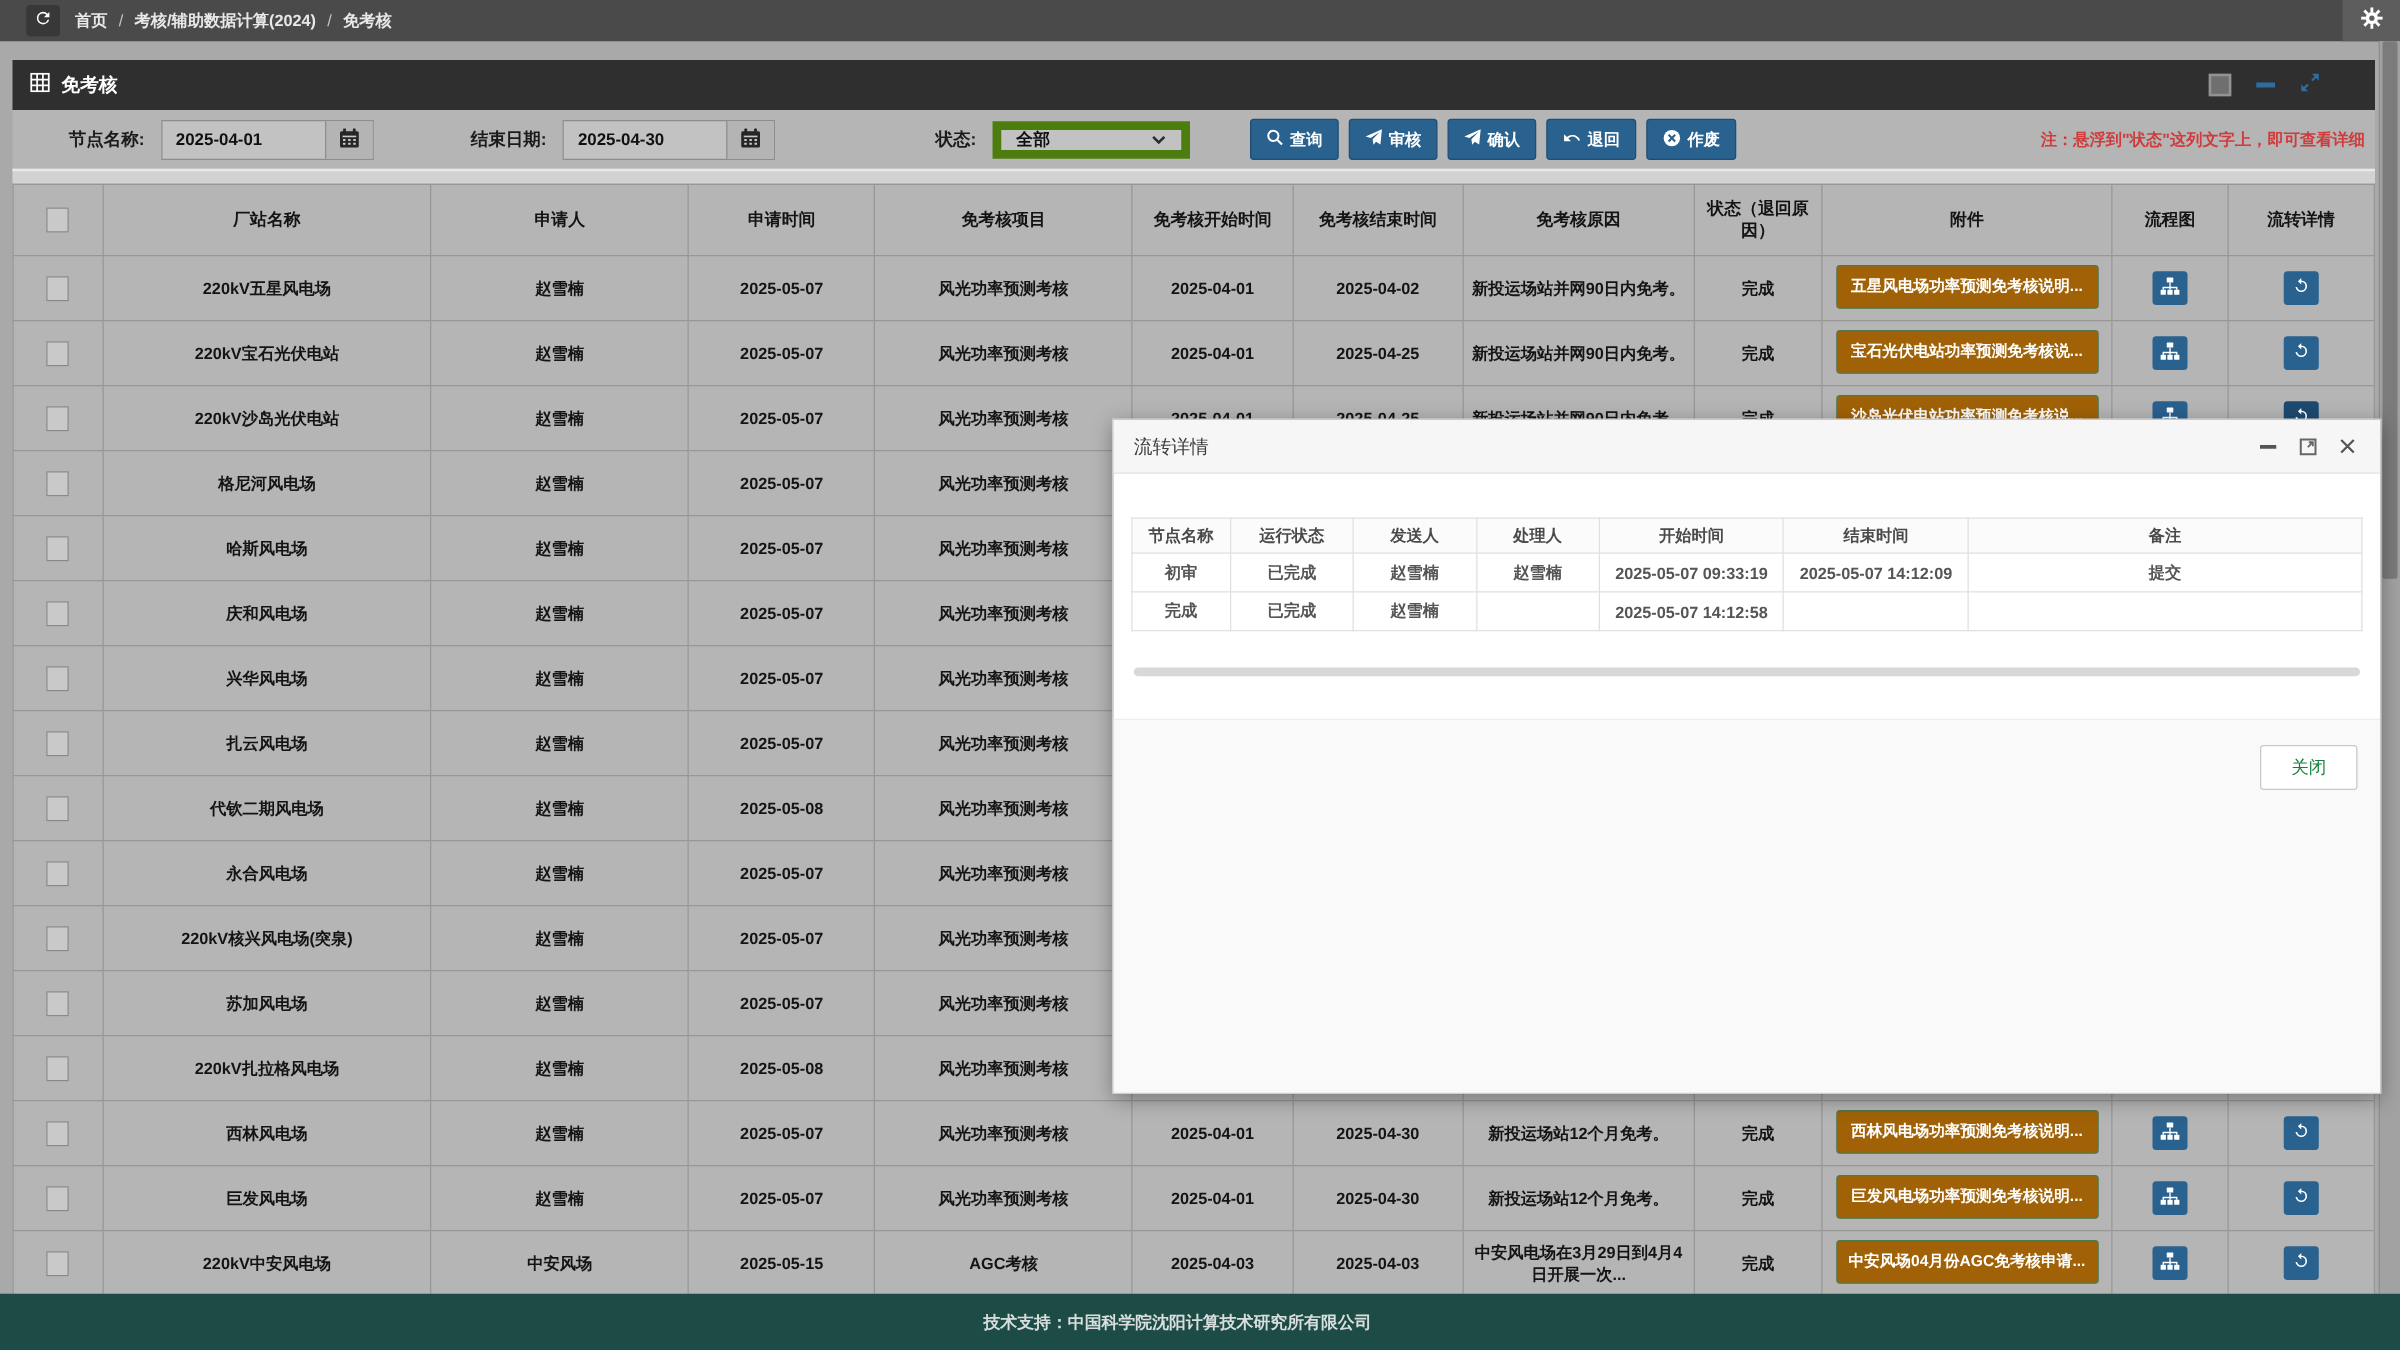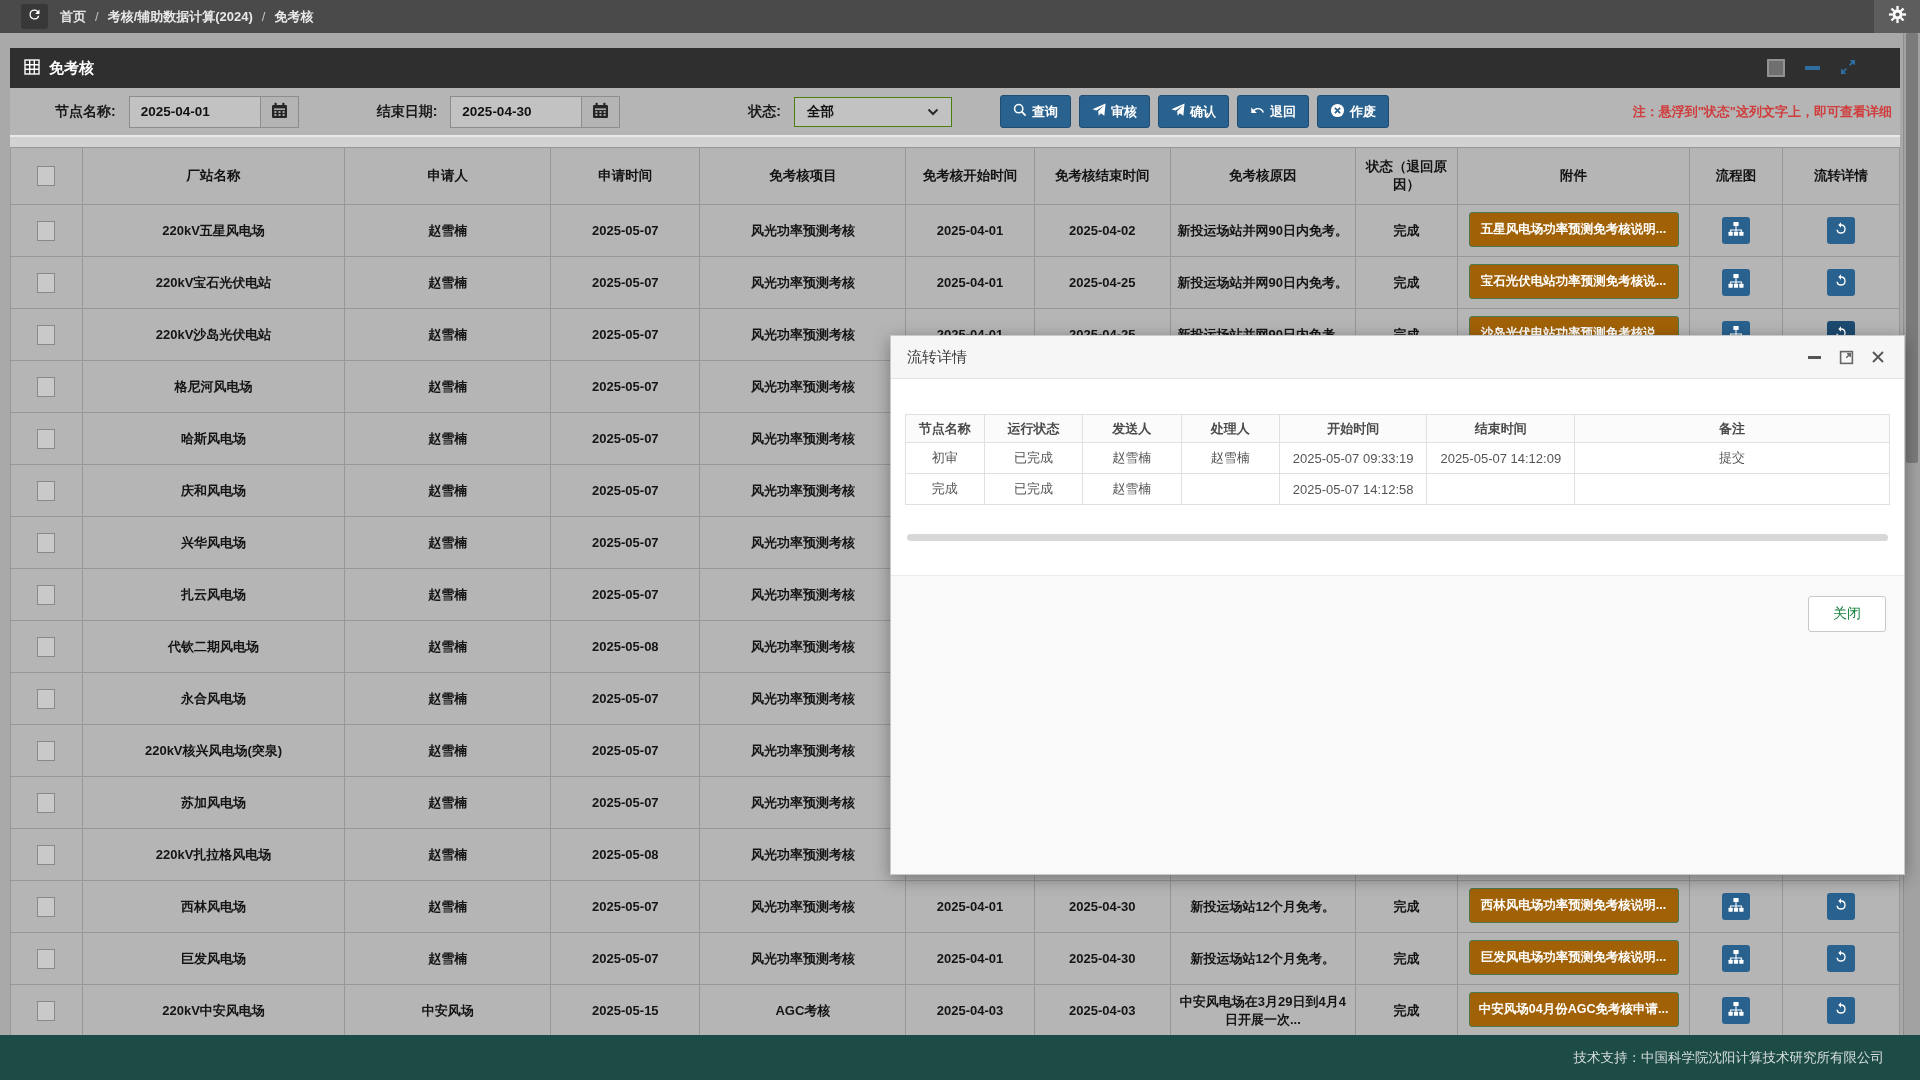--- a/index.html
+++ b/index.html
@@ -25,21 +25,21 @@
   .titlebar-controls{margin-left:auto;display:flex;align-items:center;gap:20px;padding-right:30px;}
   .tc-square{width:14px;height:14px;background:#6f6f6f;border:2px solid #929292;display:inline-block;cursor:pointer;}
   .tc-dash{width:15px;height:4px;background:#2f6da0;display:inline-block;cursor:pointer;}
   .filterbar{height:47px;background:#b5b5b5;display:flex;align-items:center;
     padding-left:45px;font-size:14px;box-sizing:border-box;}
   .flabel{font-weight:bold;color:#1b1b1b;}
   .input-group{display:flex;margin-left:13px;border:1px solid #8d8d8d;background:#c2c2c2;height:30px;align-items:stretch;}
   .input-val{width:108px;padding:0 11px;line-height:30px;font-weight:bold;font-size:13.5px;color:#111;cursor:text;}
   .cal-btn{width:37px;border-left:1px solid #8d8d8d;display:flex;align-items:center;justify-content:center;background:#b4b4b4;cursor:pointer;}
   .gap1{width:78px;} .gap2{width:128px;}
-  .select{width:158px;height:30px;margin-left:13px;border:1px solid #4d7c0f;background:#c2c2c2;
+  .select{width:158px;height:30px;margin-left:13px;border:7px solid #4d7c0f;background:#c2c2c2;
     display:flex;align-items:center;justify-content:space-between;padding:0 12px;box-sizing:border-box;
     font-size:13.5px;font-weight:bold;color:#111;cursor:pointer;}
   .btns{display:flex;gap:8px;margin-left:48px;}
   .btn{height:33px;background:#29618f;color:#fff;font-size:13px;font-weight:bold;
     display:flex;align-items:center;gap:5px;padding:0 12px;border-radius:3px;border:1px solid #1f4d74;cursor:pointer;
     font-family:inherit;}
   .note{margin-left:auto;margin-right:8px;color:#d03c3c;font-size:13px;font-weight:bold;white-space:nowrap;}
   .strip{height:10px;background:#d2d2d2;border-top:2px solid #e9e9e9;}
   
   table.main{width:100%;border-collapse:collapse;table-layout:fixed;background:#b5b5b5;}
@@ -54,38 +54,38 @@
     font-size:12.5px;font-weight:bold;padding:8px 8px;border-radius:3px;max-width:96%;
     white-space:nowrap;overflow:hidden;cursor:pointer;box-sizing:border-box;width:94%;}
   .icon-btn{display:inline-flex;width:28px;height:27px;background:#29618f;border-radius:3px;
     align-items:center;justify-content:center;cursor:pointer;vertical-align:middle;}
   .icon-btn.active{background:#1d4a70;}
   
   .vscroll{position:absolute;right:0;top:33px;width:17px;height:1002px;background:#a2a2a2;border-left:1px solid #8e8e8e;box-sizing:border-box;}
   .vthumb{position:absolute;top:0;left:2px;right:2px;height:430px;background:#7b7b7b;border-radius:2px;}
   
   .footer{position:absolute;left:0;bottom:0;width:1920px;height:45px;background:#1d4b46;
-    display:flex;align-items:center;justify-content:flex-end;padding-right:36px;box-sizing:border-box;
-    color:#d7dedd;font-size:13.5px;font-weight:normal;}
+    display:flex;align-items:center;justify-content:center;padding-right:36px;box-sizing:border-box;
+    color:#d7dedd;font-size:13.5px;font-weight:bold;}
   
   .modal{position:absolute;left:890px;top:335px;width:1015px;height:540px;background:#fff;
     border:1px solid #c9c9c9;box-shadow:0 4px 16px rgba(0,0,0,.35);box-sizing:border-box;
     display:flex;flex-direction:column;}
   .modal-header{height:43px;background:#f6f6f6;border-bottom:1px solid #e2e2e2;
     display:flex;align-items:center;padding:0 16px;box-sizing:border-box;flex:0 0 auto;}
   .modal-title{flex:1;font-size:15px;color:#3c3c3c;}
   .m-ico{display:inline-flex;width:20px;height:20px;align-items:center;justify-content:center;
     margin-left:12px;cursor:pointer;}
   .mindash{display:inline-block;width:13px;height:3px;background:#555;}
   .modal-body{flex:1;display:flex;flex-direction:column;position:relative;gap:20px;}
   table.mtable{margin:35px 14px 0;border-collapse:collapse;table-layout:fixed;width:calc(100% - 28px);flex:0 0 auto;}
   table.mtable th,table.mtable td{border:1px solid #e0e0e0;text-align:center;overflow:hidden;
     white-space:nowrap;padding:0 4px;box-sizing:border-box;}
   table.mtable th{height:28px;font-size:13px;color:#4a4a4a;background:#fbfbfb;font-weight:bold;}
-  table.mtable td{height:31px;font-size:13px;color:#555;font-weight:normal;}
+  table.mtable td{height:31px;font-size:13px;color:#555;font-weight:bold;}
   .hscroll{height:7px;background:#d8d8d8;border-radius:4px;margin:9px 16px 0;flex:0 0 auto;cursor:pointer;}
   .modal-footband{flex:1;background:#f9f9f9;border-top:1px solid #ededed;margin-top:14px;
     padding:20px 18px 0 0;text-align:right;box-sizing:border-box;}
   .close-btn{background:#fff;border:1px solid #c8c8c8;border-radius:3px;padding:8px 24px;
     font-size:14px;color:#15803d;cursor:pointer;font-family:inherit;}
 </style>
 </head>
 <body>
 
 <div class="topbar">

